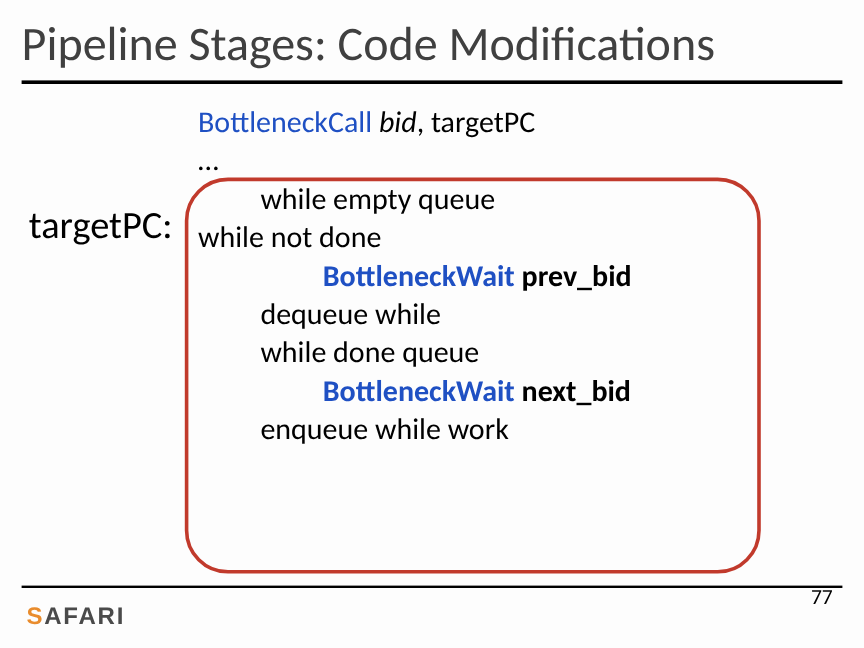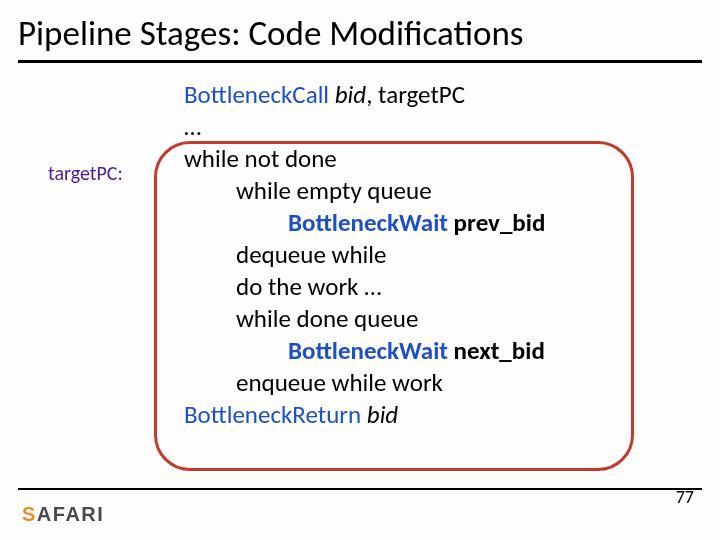--- a/index.html
+++ b/index.html
@@ -5,50 +5,50 @@
   * { margin: 0; padding: 0; box-sizing: border-box; }
   body {
     width: 720px;
     height: 540px;
     background: #fdfdfd;
     font-family: Calibri, "Segoe UI", Arial, sans-serif;
     position: relative;
     overflow: hidden;
   }
   .title {
-    font-size: 35px;
-    color: #000000;
+    font-size: 40px;
+    color: #404040;
     padding: 12px 0 0 18px;
     font-weight: 400;
   }
   .title-rule {
     border: none;
     border-top: 3px solid #000;
     margin: 6px 18px 0 18px;
   }
   .content {
     position: relative;
     padding: 20px 0 0 30px;
   }
   .label-col {
     position: absolute;
-    left: 48px;
+    left: 24px;
     top: 98px;
-    font-size: 20px;
-    color: #4c1d95;
+    font-size: 32px;
+    color: #000000;
   }
   .code-block {
     position: absolute;
     left: 165px;
     top: 16px;
     font-size: 25px;
     line-height: 1.28;
     color: #000;
   }
-  .code-block .row { white-space: pre; margin-left: 19px; }
+  .code-block .row { white-space: pre; }
   .kw { color: #1f50c3; }
   .it { font-style: italic; }
   .ind1 { padding-left: 52px; }
   .ind2 { padding-left: 104px; font-weight: bold; }
   .callout {
     position: absolute;
     left: 154px;
     top: 78px;
     width: 480px;
     height: 330px;
@@ -90,29 +90,27 @@
 <div class="title">Pipeline Stages: Code Modifications</div>
 <hr class="title-rule">
 
 <div class="content">
 
   <div class="label-col">targetPC:</div>
 
   <div class="code-block">
     <div class="row"><span class="kw">BottleneckCall</span><span class="it"> bid</span><span>, targetPC</span></div>
     <div class="row">…</div>
+    <div class="row ind1">while empty queue</div>
     <div class="row">while not done</div>
-    <div class="row ind1">while empty queue</div>
     <div class="row ind2"><span class="kw">BottleneckWait </span><span>prev_bid</span></div>
     <div class="row ind1">dequeue while</div>
-    <div class="row ind1">do the work …</div>
     <div class="row ind1">while done queue</div>
     <div class="row ind2"><span class="kw">BottleneckWait </span><span>next_bid</span></div>
     <div class="row ind1">enqueue while work</div>
-    <div class="row"><span class="kw">BottleneckReturn</span><span class="it"> bid</span></div>
   </div>
 
   <div class="callout"></div>
 </div>
 
 <hr class="footer-rule">
 
 <div class="logo"><span class="orange">S</span><span>AFARI</span></div>
 
 <div class="pagenum">77</div>

